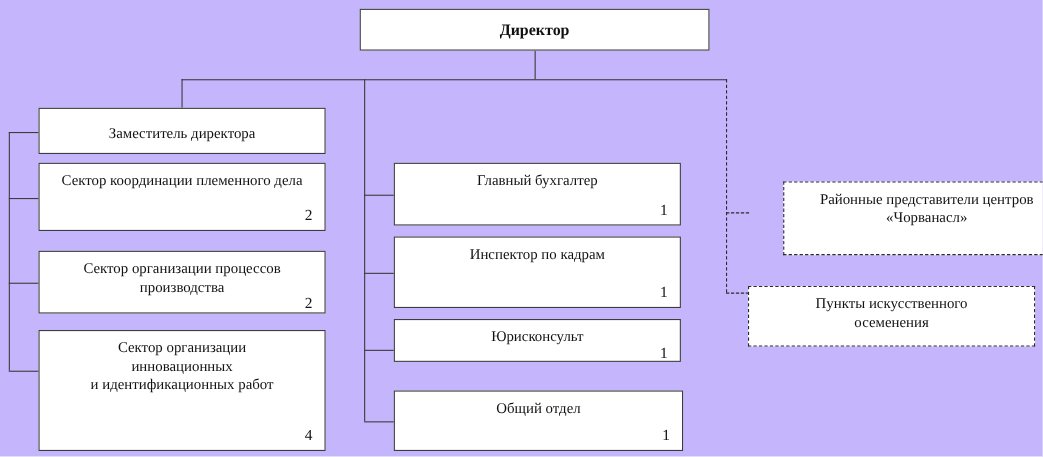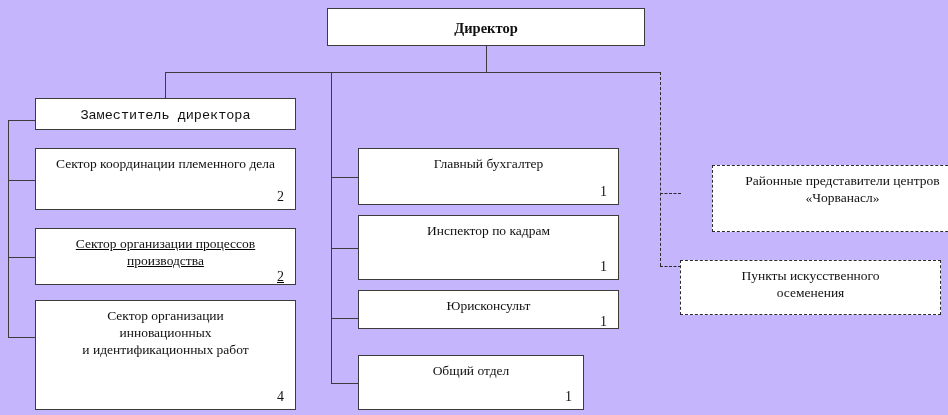--- a/index.html
+++ b/index.html
@@ -98,30 +98,30 @@
   <div class="edge h-solid" style="left:331px; top:318px; width:28px;"></div>
   <div class="edge h-solid" style="left:331px; top:383px; width:28px;"></div>
 
   <div class="edge h-dashed" style="left:660px; top:193px; width:21px;"></div>
   <div class="edge h-dashed" style="left:660px; top:266px; width:21px;"></div>
 
   <div class="node root" style="left:327px; top:8px; width:318px; height:38px; justify-content:center;">
     <div class="node-label">Директор</div>
   </div>
 
-  <div class="node" style="left:35px; top:98px; width:261px; height:32px; justify-content:center;font-family:Liberation Mono, monospace;">
+  <div class="node" style="left:35px; top:98px; width:261px; height:42px; justify-content:center;">
     <div class="node-label">Заместитель директора</div>
   </div>
 
   <div class="node" style="left:35px; top:148px; width:261px; height:62px;">
     <div class="node-label">Сектор координации племенного дела</div>
     <div class="node-count">2</div>
   </div>
 
-  <div class="node" style="left:35px; top:228px; width:261px; height:57px;text-decoration:underline;">
+  <div class="node" style="left:35px; top:228px; width:261px; height:57px;">
     <div class="node-label">Сектор организации процессов производства</div>
     <div class="node-count">2</div>
   </div>
 
   <div class="node" style="left:35px; top:300px; width:261px; height:110px;">
     <div class="node-label">Сектор организации
 инновационных
 и идентификационных работ</div>
     <div class="node-count">4</div>
   </div>
@@ -134,21 +134,21 @@
   <div class="node" style="left:358px; top:215px; width:261px; height:65px;">
     <div class="node-label">Инспектор по кадрам</div>
     <div class="node-count">1</div>
   </div>
 
   <div class="node" style="left:358px; top:290px; width:261px; height:39px;">
     <div class="node-label">Юрисконсульт</div>
     <div class="node-count">1</div>
   </div>
 
-  <div class="node" style="left:358px; top:355px; width:226px; height:55px;">
+  <div class="node" style="left:358px; top:355px; width:263px; height:55px;">
     <div class="node-label">Общий отдел</div>
     <div class="node-count">1</div>
   </div>
 
   <div class="node dashed" style="left:680px; top:165px; width:261px; height:67px;margin-left:32px;">
     <div class="node-label">Районные представители центров
 «Чорванасл»</div>
   </div>
 
   <div class="node dashed" style="left:680px; top:240px; width:261px; height:55px;margin-top:20px;">

